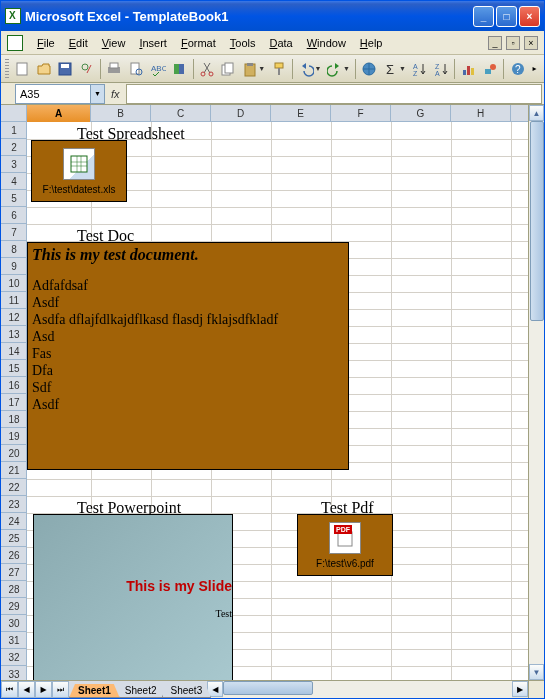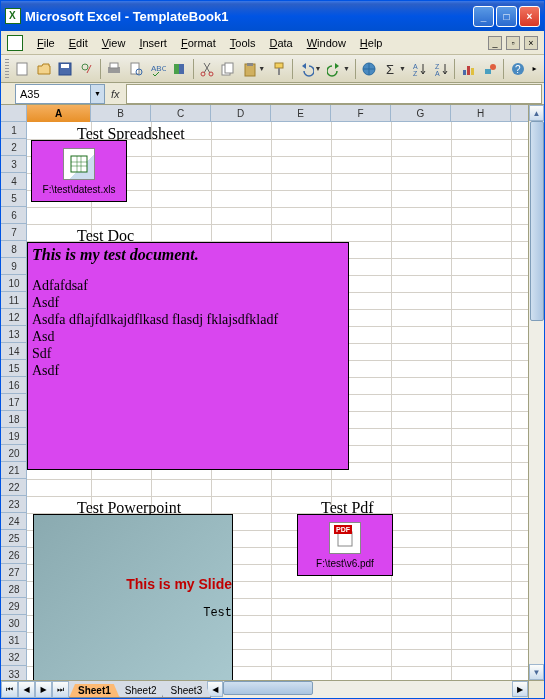--- a/index.html
+++ b/index.html
@@ -44,33 +44,33 @@
 .rh { width: 26px; height: 17px; border-bottom: 1px solid #9eb6ce; display: flex; align-items: center; justify-content: center; font-size: 10px; color: #333; }
 .ch-A { background: linear-gradient(to bottom, #f5b060, #e89028); color: #000; font-weight: bold; }
 
 .cells { position: relative; flex: 1; }
 .cells-grid { position: absolute; inset: 0; }
 .gridline-v { position: absolute; top: 0; bottom: 0; width: 1px; background: #d4d0c8; }
 .gridline-h { position: absolute; left: 0; right: 0; height: 1px; background: #d4d0c8; }
 
 .celltext { position: absolute; font-size: 16px; font-family: Liberation Serif, serif; padding: 1px 2px; white-space: nowrap; margin-left: 46px; }
 
-.embed { position: absolute; background: #d946ef; border: 1px solid #000; }
+.embed { position: absolute; background: #a16207; border: 1px solid #000; }
 .embed-icon { display: flex; flex-direction: column; align-items: center; justify-content: center; gap: 4px; }
 .file-icon { width: 32px; height: 32px; border: 1px solid #888; background: #fff; position: relative; display: flex; align-items: center; justify-content: center; }
 .file-icon-xls { background: linear-gradient(135deg, #fff 60%, #cde 60%); }
 .file-icon-pdf::before { content: "PDF"; font-size: 7px; font-weight: bold; color: #fff; background: #c00; padding: 1px 2px; position: absolute; top: 2px; left: 4px; }
 .embed-label { font-size: 10px; font-family: Arial; }
 
 .doc-embed { font-family: "Times New Roman", serif; font-size: 14px; padding: 3px 4px; line-height: 17px; }
 .doc-title { font-weight: bold; font-style: italic; font-size: 16px; margin-bottom: 14px; }
 
 .ppt-embed { background: linear-gradient(135deg, #8aaab0, #a8c8ce); display: flex; flex-direction: column; align-items: center; justify-content: center; border: 1px solid #000; }
 .ppt-title { color: #c00000; font-weight: bold; font-size: 14px; font-family: Arial; }
-.ppt-sub { font-size: 12px; font-family: Liberation Mono, monospace; margin-top: 14px; color: #000; margin-left: 36px; }
+.ppt-sub { font-size: 10px; font-family: Liberation Serif, serif; margin-top: 14px; color: #000; margin-left: 36px; }
 
 .scroll-v { width: 16px; background: #ece9d8; border-left: 1px solid #a0a080; display: flex; flex-direction: column; }
 .scroll-btn { height: 16px; background: linear-gradient(to bottom, #fdfdfb, #cde); border: 1px solid #9eb6ce; display: flex; align-items: center; justify-content: center; font-size: 8px; color: #4a6a9a; }
 .scroll-track { flex: 1; background: #efeee6; }
 .scroll-thumb-v { width: 14px; height: 200px; background: linear-gradient(to right, #d0e0f0, #aac4e0); border: 1px solid #7f9db9; border-radius: 2px; margin: 0 auto; }
 
 .bottom-row { height: 18px; display: flex; background: #ece9d8; border-top: 1px solid #a0a080; }
 .tab-nav { display: flex; }
 .tab-navbtn { width: 17px; height: 17px; background: linear-gradient(to bottom, #fdfdfb, #cde); border: 1px solid #9eb6ce; display: flex; align-items: center; justify-content: center; font-size: 8px; }
 .sheet-tabs { display: flex; align-items: flex-end; background: #d6dce5; flex: 0 0 auto; }
@@ -383,20 +383,22 @@
             <div class="embed-label">F:\test\datest.xls</div>
           </div>
 
           <div class="embed doc-embed" style="left:0px;top:120px;width:322px;height:228px;">
             <div class="doc-title">This is my test document.</div>
             <div id="doclines">
                 <div>Adfafdsaf</div>
                 <div>Asdf</div>
                 <div>Asdfa dflajfdlkajdflkasd flasdj fklajsdfkladf</div>
                 <div>Asd</div>
+                <div>Fas</div>
+                <div>Dfa</div>
                 <div>Sdf</div>
                 <div>Asdf</div>
               </div>
           </div>
 
           <div class="ppt-embed" style="position:absolute;left:6px;top:392px;width:200px;height:168px;align-items:flex-end;">
             <div class="ppt-title">This is my Slide</div>
             <div class="ppt-sub">Test</div>
           </div>
 

